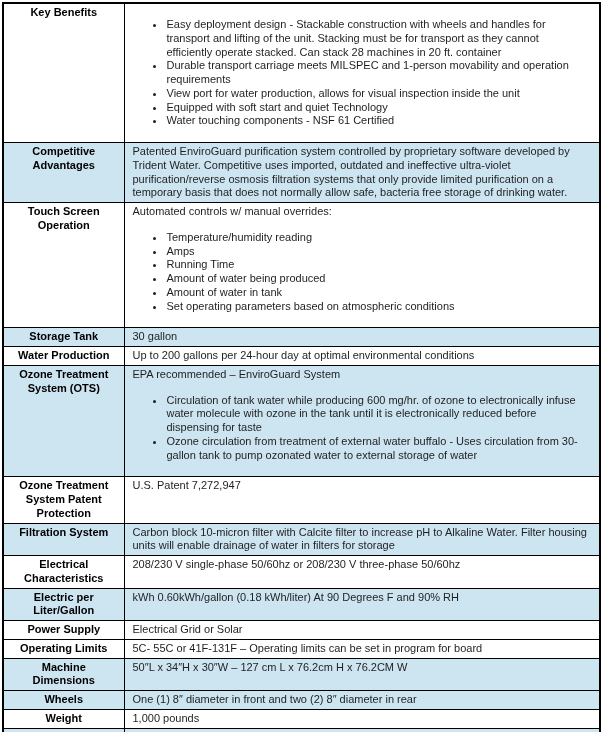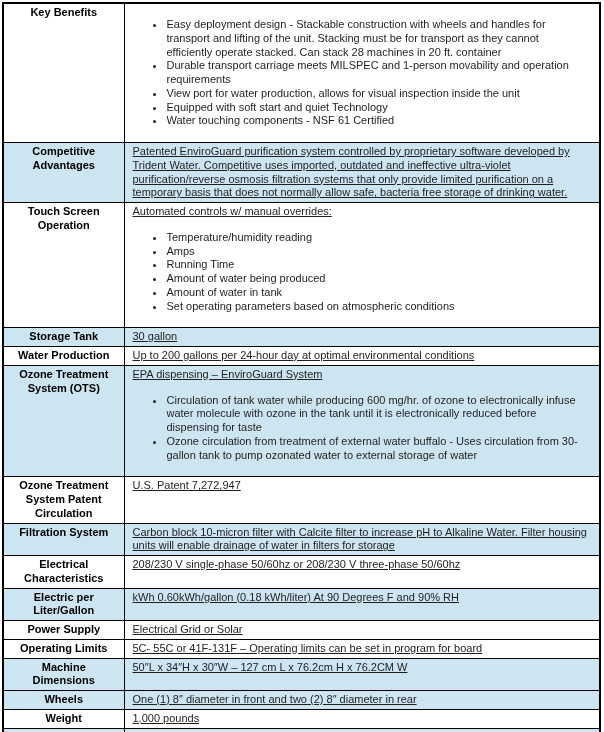--- a/index.html
+++ b/index.html
@@ -35,21 +35,20 @@
     margin-left: 29px;
   }
   td.value {
     padding: 2px 6px 2px 8px;
   }
   tr.alt {
     background: var(--alt-row-color, #cde4f1);
   }
   .value .text {
     margin: 0;
-    text-decoration: underline;
   }
   .value ul {
     margin: 12px;
     padding-left: 21px;
     list-style: disc outside;
   }
   .value ul li {
     padding-left: 1px;
   }
 </style>
@@ -102,29 +101,29 @@
       </tr>
       <tr>
         <td class="label">Water Production</td>
         <td class="value">
           <div class="text">Up to 200 gallons per 24-hour day at optimal environmental conditions</div>
         </td>
       </tr>
       <tr class="alt">
         <td class="label">Ozone Treatment System (OTS)</td>
         <td class="value">
-          <div class="text">EPA dispensing – EnviroGuard System</div>
+          <div class="text">EPA recommended – EnviroGuard System</div>
           <ul>
             <li>Circulation of tank water while producing 600 mg/hr. of ozone to electronically infuse water molecule with ozone in the tank until it is electronically reduced before dispensing for taste</li>
             <li>Ozone circulation from treatment of external water buffalo - Uses circulation from 30-gallon tank to pump ozonated water to external storage of water</li>
           </ul>
         </td>
       </tr>
       <tr>
-        <td class="label">Ozone Treatment System Patent Circulation</td>
+        <td class="label">Ozone Treatment System Patent Protection</td>
         <td class="value">
           <div class="text">U.S. Patent 7,272,947</div>
         </td>
       </tr>
       <tr class="alt">
         <td class="label">Filtration System</td>
         <td class="value">
           <div class="text">Carbon block 10-micron filter with Calcite filter to increase pH to Alkaline Water. Filter housing units will enable drainage of water in filters for storage</div>
         </td>
       </tr>

